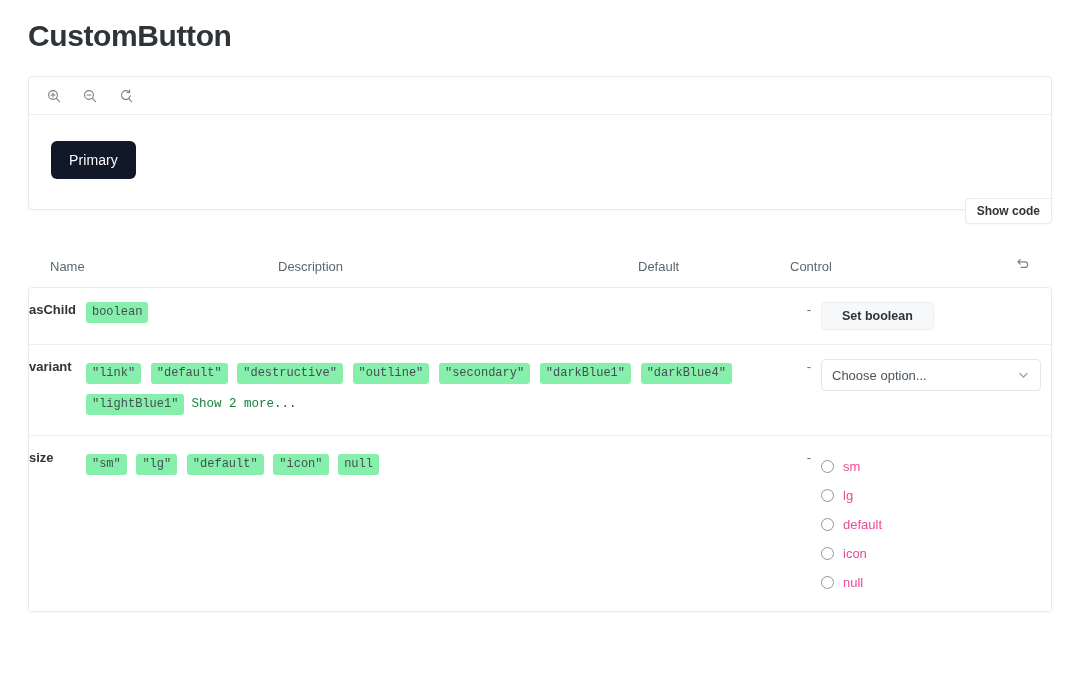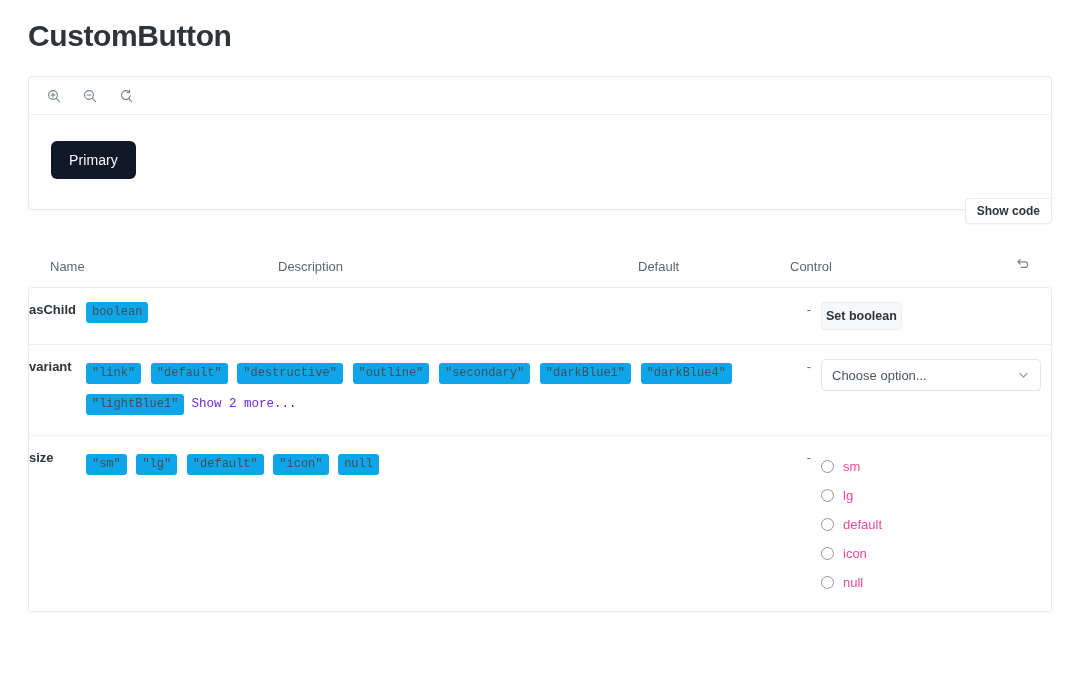--- a/index.html
+++ b/index.html
@@ -170,34 +170,34 @@
     border-radius: 4px;
     box-shadow: 0 1px 3px rgba(0,0,0,0.04);
     overflow: hidden;
     background: #fff;
   }
   .table-frame table.args tbody td:first-child { }
 
   
   .chip {
     display: inline-block;
-    background: #0ea5e9;
+    background: #86efac;
     border-radius: 3px;
     padding: 2px 6px;
     margin: 0 6px 6px 0;
     font-family: "Liberation Mono", monospace;
     font-size: 12px;
     line-height: 17px;
     color: #454e54;
     white-space: nowrap;
   }
   .chip-row { line-height: 25px; }
   .show-more {
     display: inline-block;
-    color: #6d28d9;
+    color: #15803d;
     font-family: "Liberation Mono", monospace;
     font-size: 12.5px;
     cursor: pointer;
     margin-left: 1px;
     text-align: right;
   }
 
   
   .ctl-textarea {
     width: 220px;
@@ -209,21 +209,21 @@
     font-size: 13px;
     font-family: "Liberation Sans", sans-serif;
     color: #2e3438;
     background: #fff;
     box-shadow: inset 0 0 0 1px rgba(0,0,0,0.01);
     outline: none;
     display: block;
   }
   .ctl-button {
     height: 28px;
-    padding: 0 4px;
+    padding: 0 20px;
     background: #f7f8f9;
     border: 1px solid #eceff1;
     border-radius: 4px;
     font-size: 12.5px;
     font-weight: 700;
     color: #2e3438;
     font-family: "Liberation Sans", sans-serif;
     cursor: pointer;
   }
   .ctl-select {

